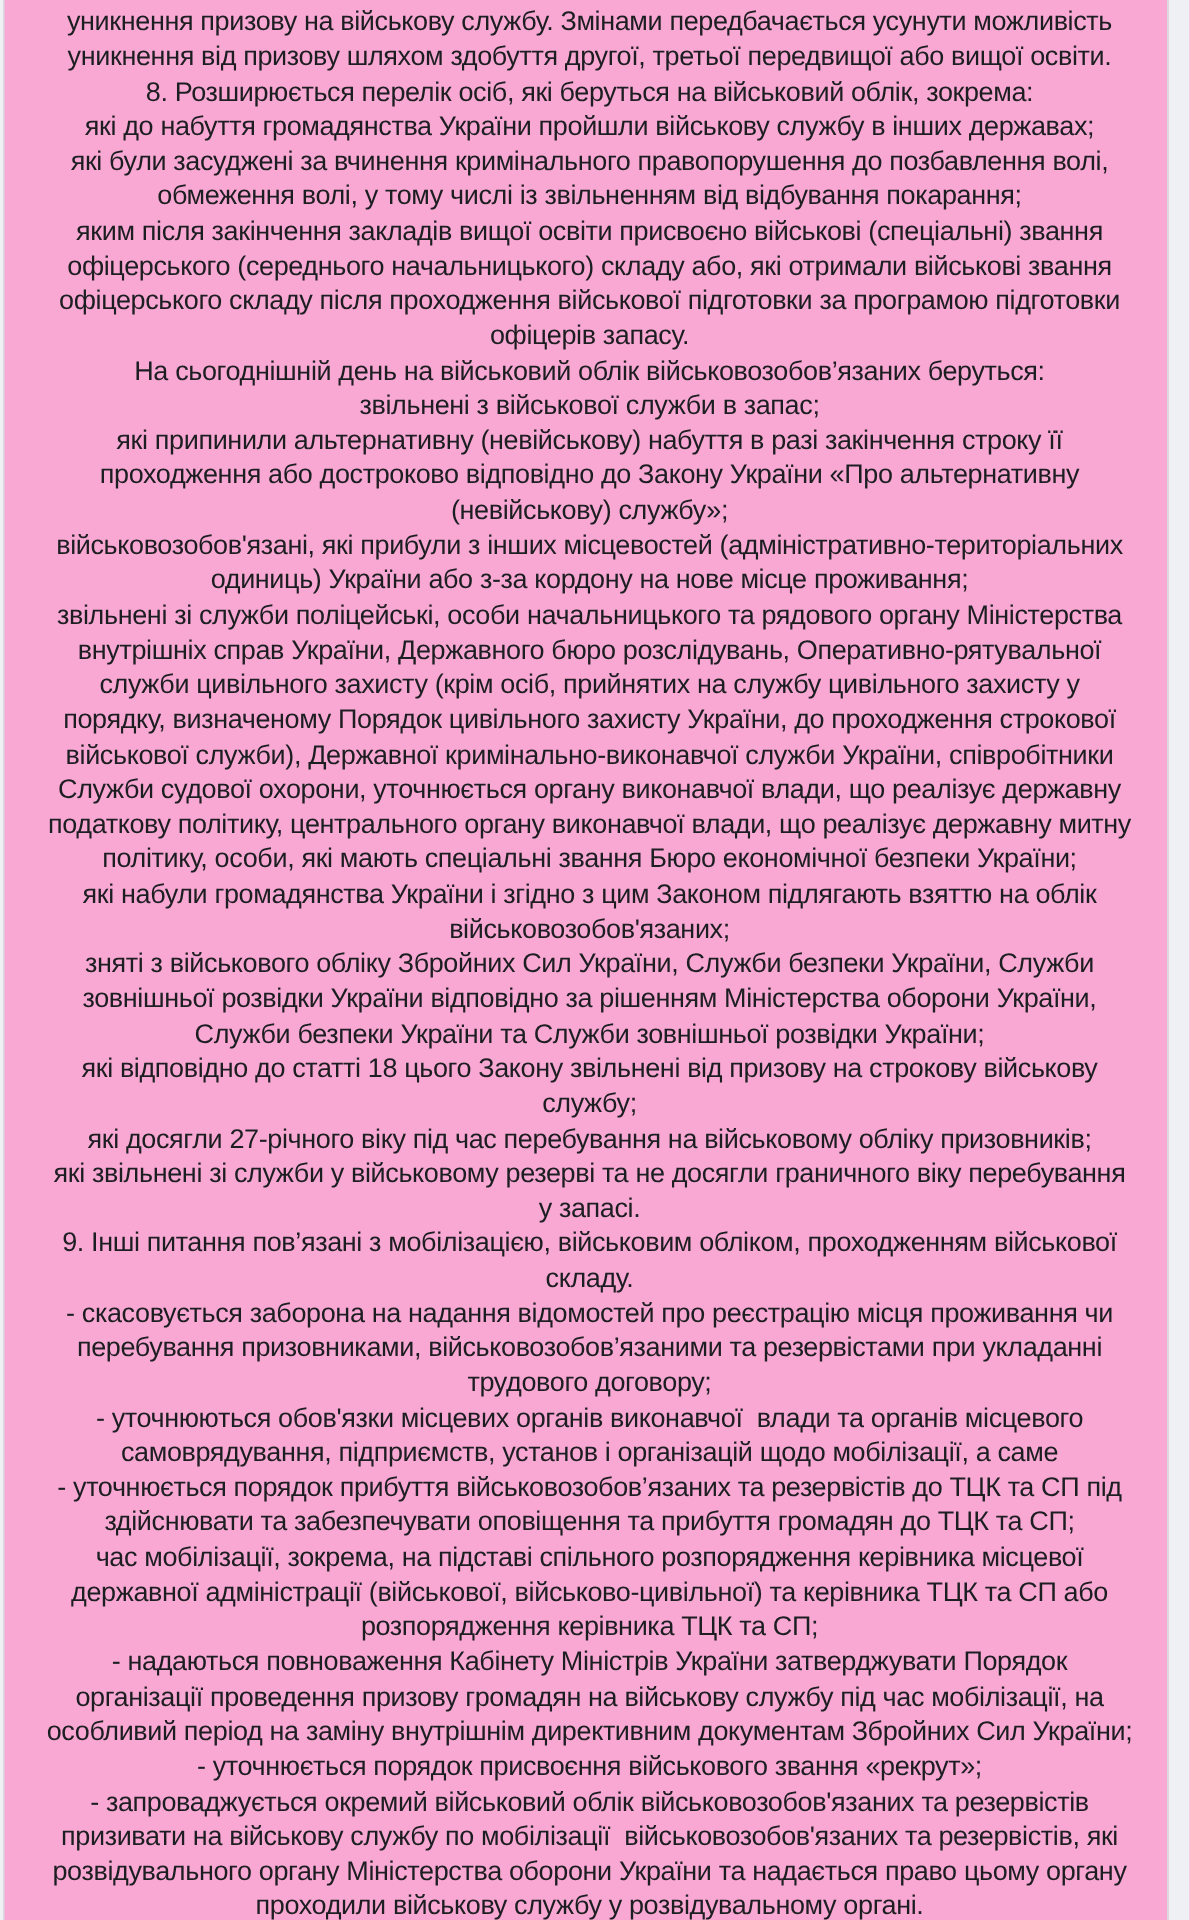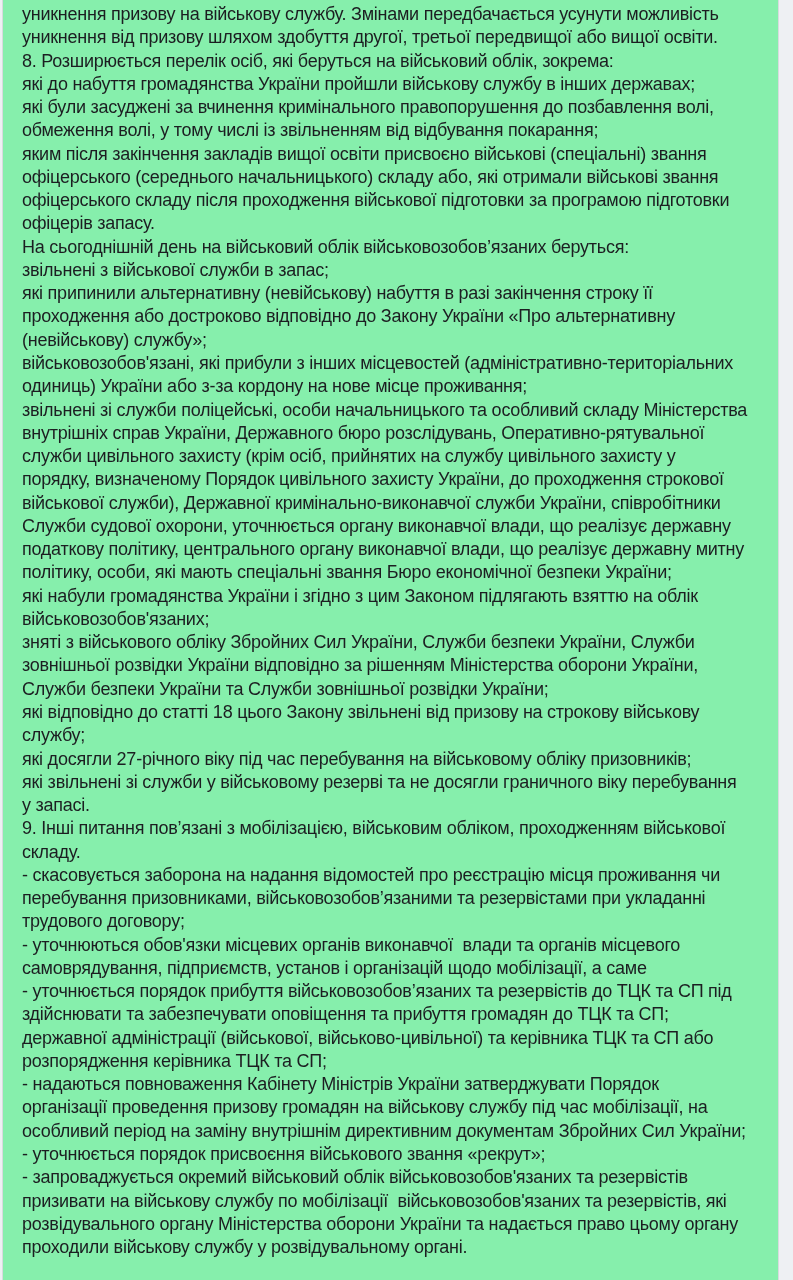--- a/index.html
+++ b/index.html
@@ -32,41 +32,41 @@
     letter-spacing: -0.25px;
   }
   .line {
     white-space: pre;
     overflow: visible;
   }
 </style>
 </head>
 <body style="background: rgb(238, 240, 243);">
 
-<div class="card" style="background: #86efac; border-left-color: rgb(216, 218, 223); border-right-color: rgb(216, 218, 223);">
+<div class="card" style="background: #f9a8d4; border-left-color: rgb(216, 218, 223); border-right-color: rgb(216, 218, 223); text-align: center;">
   <div class="text-body" id="text-body" style="color: rgb(28, 30, 33);">
 
   <div class="line">уникнення призову на військову службу. Змінами передбачається усунути можливість</div>
       <div class="line">уникнення від призову шляхом здобуття другої, третьої передвищої або вищої освіти.</div>
       <div class="line">8. Розширюється перелік осіб, які беруться на військовий облік, зокрема:</div>
       <div class="line">які до набуття громадянства України пройшли військову службу в інших державах;</div>
       <div class="line">які були засуджені за вчинення кримінального правопорушення до позбавлення волі,</div>
       <div class="line">обмеження волі, у тому числі із звільненням від відбування покарання;</div>
       <div class="line">яким після закінчення закладів вищої освіти присвоєно військові (спеціальні) звання</div>
       <div class="line">офіцерського (середнього начальницького) складу або, які отримали військові звання</div>
       <div class="line">офіцерського складу після проходження військової підготовки за програмою підготовки</div>
       <div class="line">офіцерів запасу.</div>
       <div class="line">На сьогоднішній день на військовий облік військовозобов’язаних беруться:</div>
       <div class="line">звільнені з військової служби в запас;</div>
       <div class="line">які припинили альтернативну (невійськову) набуття в разі закінчення строку її</div>
       <div class="line">проходження або достроково відповідно до Закону України «Про альтернативну</div>
       <div class="line">(невійськову) службу»;</div>
       <div class="line">військовозобов'язані, які прибули з інших місцевостей (адміністративно-територіальних</div>
       <div class="line">одиниць) України або з-за кордону на нове місце проживання;</div>
-      <div class="line">звільнені зі служби поліцейські, особи начальницького та особливий складу Міністерства</div>
+      <div class="line">звільнені зі служби поліцейські, особи начальницького та рядового органу Міністерства</div>
       <div class="line">внутрішніх справ України, Державного бюро розслідувань, Оперативно-рятувальної</div>
       <div class="line">служби цивільного захисту (крім осіб, прийнятих на службу цивільного захисту у</div>
       <div class="line">порядку, визначеному Порядок цивільного захисту України, до проходження строкової</div>
       <div class="line">військової служби), Державної кримінально-виконавчої служби України, співробітники</div>
       <div class="line">Служби судової охорони, уточнюється органу виконавчої влади, що реалізує державну</div>
       <div class="line">податкову політику, центрального органу виконавчої влади, що реалізує державну митну</div>
       <div class="line">політику, особи, які мають спеціальні звання Бюро економічної безпеки України;</div>
       <div class="line">які набули громадянства України і згідно з цим Законом підлягають взяттю на облік</div>
       <div class="line">військовозобов'язаних;</div>
       <div class="line">зняті з військового обліку Збройних Сил України, Служби безпеки України, Служби</div>
@@ -79,20 +79,21 @@
       <div class="line">у запасі.</div>
       <div class="line">9. Інші питання пов’язані з мобілізацією, військовим обліком, проходженням військової</div>
       <div class="line">складу.</div>
       <div class="line">- скасовується заборона на надання відомостей про реєстрацію місця проживання чи</div>
       <div class="line">перебування призовниками, військовозобов’язаними та резервістами при укладанні</div>
       <div class="line">трудового договору;</div>
       <div class="line">- уточнюються обов'язки місцевих органів виконавчої  влади та органів місцевого</div>
       <div class="line">самоврядування, підприємств, установ і організацій щодо мобілізації, а саме</div>
       <div class="line">- уточнюється порядок прибуття військовозобов’язаних та резервістів до ТЦК та СП під</div>
       <div class="line">здійснювати та забезпечувати оповіщення та прибуття громадян до ТЦК та СП;</div>
+      <div class="line">час мобілізації, зокрема, на підставі спільного розпорядження керівника місцевої</div>
       <div class="line">державної адміністрації (військової, військово-цивільної) та керівника ТЦК та СП або</div>
       <div class="line">розпорядження керівника ТЦК та СП;</div>
       <div class="line">- надаються повноваження Кабінету Міністрів України затверджувати Порядок</div>
       <div class="line">організації проведення призову громадян на військову службу під час мобілізації, на</div>
       <div class="line">особливий період на заміну внутрішнім директивним документам Збройних Сил України;</div>
       <div class="line">- уточнюється порядок присвоєння військового звання «рекрут»;</div>
       <div class="line">- запроваджується окремий військовий облік військовозобов'язаних та резервістів</div>
       <div class="line">призивати на військову службу по мобілізації  військовозобов'язаних та резервістів, які</div>
       <div class="line">розвідувального органу Міністерства оборони України та надається право цьому органу</div>
       <div class="line">проходили військову службу у розвідувальному органі.</div>

